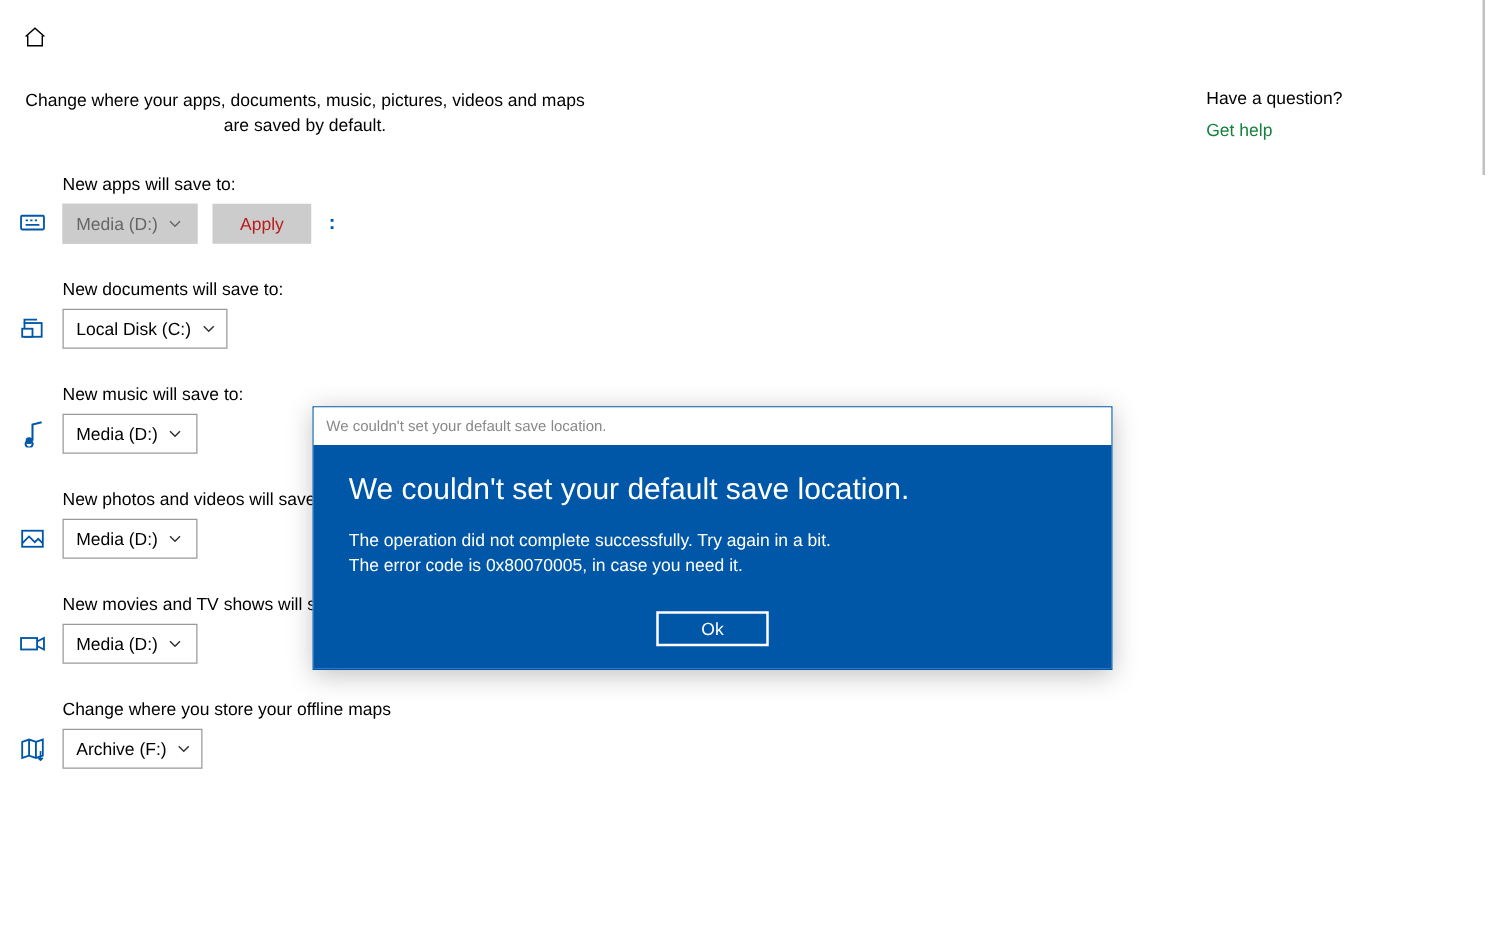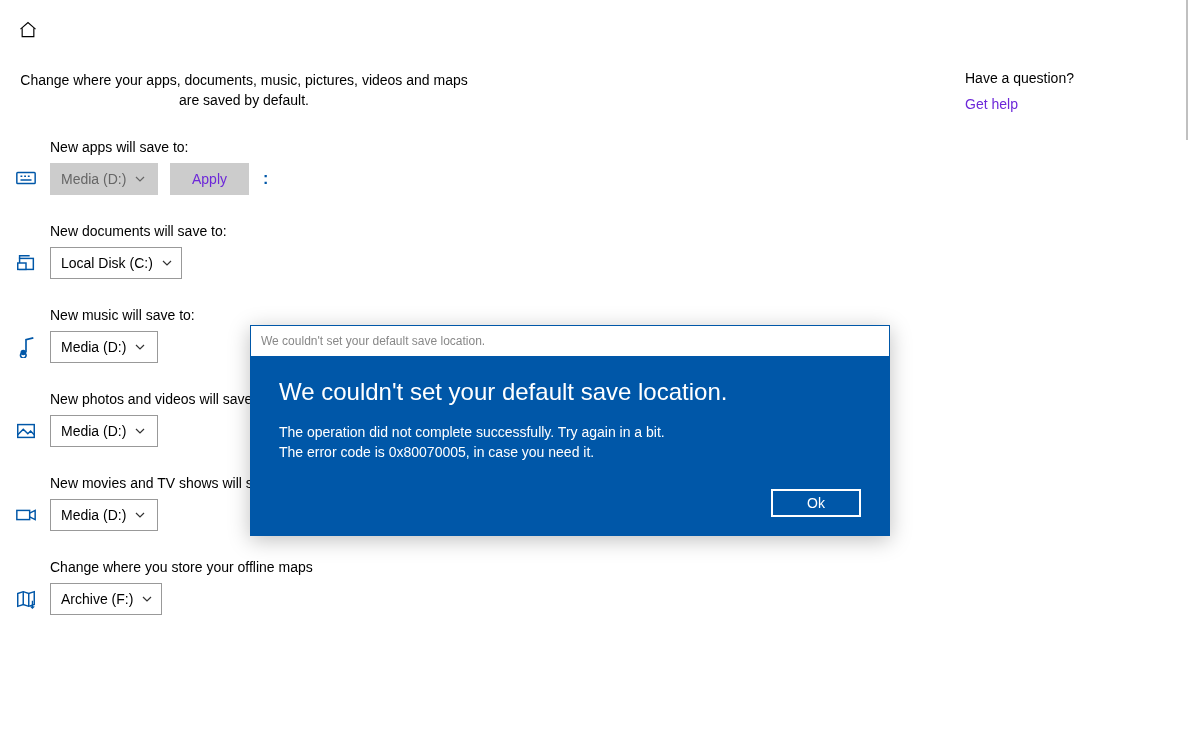--- a/index.html
+++ b/index.html
@@ -79,32 +79,32 @@
     border: 1px solid #ccc;
     color: #666;
   }
   .dropdown .chev {
     margin-left: 8px;
   }
   .apply-btn {
     height: 32px;
     background: #ccc;
     border: none;
-    color: #6d28d9;
+    color: #b91c1c;
     padding: 0 22px;
     margin-left: 12px;
     font-size: 14px;
     cursor: default;
   }
   .right-col {
     width: 210px;
     font-size: 14px;
   }
   .help-q { margin-bottom: 10px; }
-  .help-link { color: #6d28d9; cursor: pointer; }
+  .help-link { color: #15803d; cursor: pointer; }
   .chev svg { display:block; }
 
   
   .dialog {
     position: absolute;
     left: 250px;
     top: 325px;
     width: 640px;
     background: #fff;
     border: 1px solid #0057A8;
@@ -126,21 +126,21 @@
     font-weight: 400;
     margin-bottom: 16px;
   }
   .dlg-text {
     font-size: 14px;
     line-height: 1.45;
     margin-bottom: 26px;
   }
   .dlg-buttons {
     display: flex;
-    justify-content: flex-end;
+    justify-content: center;
   }
   .ok-btn {
     border: 2px solid #fff;
     background: transparent;
     color: #fff;
     font-size: 14px;
     padding: 4px 34px;
     cursor: pointer;
   }
   .colon {

